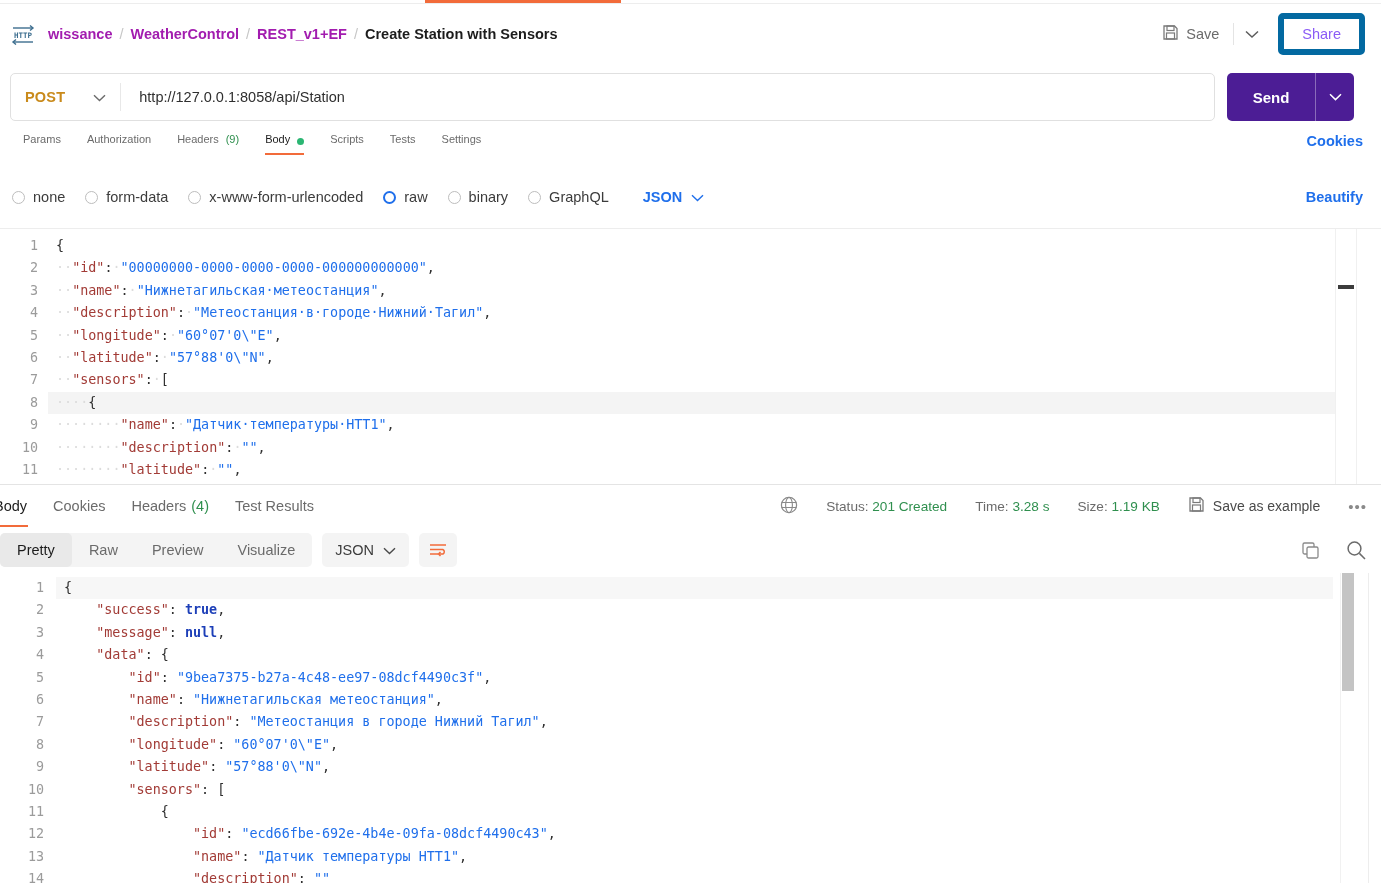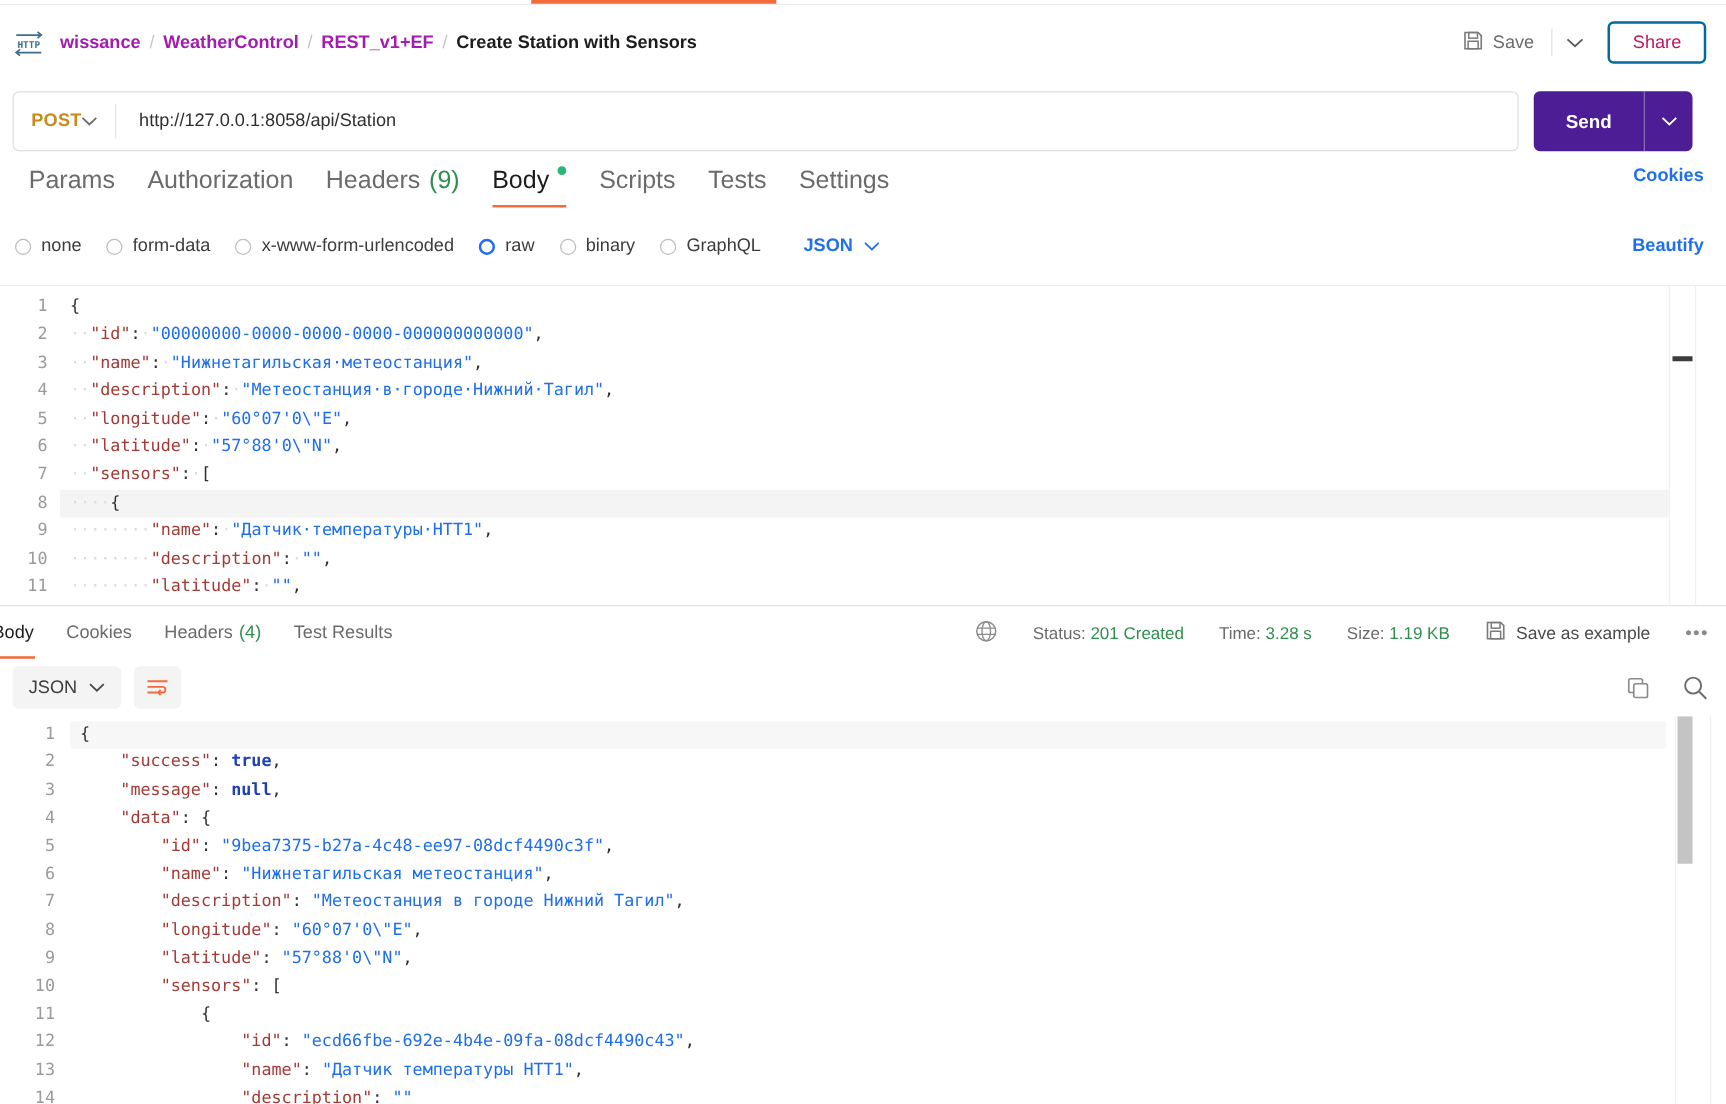--- a/index.html
+++ b/index.html
@@ -42,36 +42,36 @@
     display: flex; align-items: center; gap: 7px;
     color: #6b6b6b; font-size: 14.5px; padding: 6px 10px;
     border-radius: 4px; cursor: pointer;
   }
   .vdiv { width: 1px; height: 22px; background: #e4e4e4; margin: 0 4px; }
   .caret-btn {
     width: 28px; height: 28px; display: flex; align-items: center; justify-content: center;
     cursor: pointer; color: #5c5c5c;
   }
   .share-btn {
-    margin-left: 12px; border: 2px solid #0369a1; border-radius: 5px;
-    padding: 7px 18px; font-size: 14.5px; color: #be185d; cursor: pointer;
+    margin-left: 12px; border: 6px solid #0369a1; border-radius: 5px;
+    padding: 7px 18px; font-size: 14.5px; color: #8b5cf6; cursor: pointer;
     background: #fff;
   }
 
   
   .urlrow {
     position: absolute; top: 72px; left: 10px; width: 1361px; height: 50px;
     display: flex; align-items: center;
   }
   .urlbox {
     flex: 0 0 1205px; height: 48px; border: 1px solid #e0e0e0; border-radius: 5px;
     display: flex; align-items: center; background: #fff;
   }
   .method {
-    display: flex; align-items: center; 
+    display: flex; align-items: center; gap: 28px;
     padding: 0 14px 0 14px; height: 100%;
   }
   .method-label { color: #c98a1b; font-weight: bold; font-size: 14.5px; letter-spacing: .2px;}
   .method-caret { color: #6b6b6b; }
   .method-sep { width: 1px; height: 28px; background: #e8e8e8; }
   .url-input {
     flex: 1; border: none; outline: none; background: transparent;
     font-family: "Liberation Sans", sans-serif;
     font-size: 14.5px; color: #2f2f2f; padding: 0 18px; height: 100%;
   }
@@ -88,22 +88,22 @@
     width: 38px; display: flex; align-items: center; justify-content: center;
     color: #fff; cursor: pointer;
   }
 
   
   .reqtabs {
     position: absolute; top: 133px; left: 0; width: 1381px; height: 38px;
     display: flex; align-items: flex-start; padding-left: 10px;
   }
   .rtab {
-    position: relative; font-size: 20px; color: #6b6b6b; padding: 0 13px 10px 13px;
-    cursor: pointer; display: flex; align-items: flex-start; gap: 7px;
+    position: relative; font-size: 11px; color: #6b6b6b; padding: 0 13px 10px 13px;
+    cursor: pointer; display: flex; align-items: flex-end; gap: 7px;
   }
   .rtab.active { color: #1c1c1c; }
   .rtab.active::after {
     content: ''; position: absolute; left: 13px; right: 13px; bottom: 0;
     height: 2px; background: #f26b3a;
   }
   .count { color: #2f8f4e; }
   .greendot { width: 7px; height: 7px; border-radius: 50%; background: #2bb673; display: inline-block; }
   .cookies-link {
     margin-left: auto; margin-right: 18px; color: #1f6feb; font-size: 14.5px;
@@ -431,20 +431,26 @@
               <rect x="4.5" y="9" width="8" height="6" fill="none" stroke="#7a7a7a" stroke-width="1.2"></rect>
             </svg>
           </span>
           <span>Save as example</span>
         </span>
         <span class="dots">•••</span>
       </div>
     </div>
 
     <div class="resp-toolbar">
+      <div class="seg">
+        <div class="seg-item active">Pretty</div>
+        <div class="seg-item">Raw</div>
+        <div class="seg-item">Preview</div>
+        <div class="seg-item">Visualize</div>
+      </div>
       <div class="seg-json">
         <span>JSON</span>
         <span>
           <svg width="13" height="8" viewBox="0 0 13 8">
               <path d="M1 1.3 L6.5 6.6 L12 1.3" fill="none" stroke="#4a4a4a" stroke-width="1.4"></path>
             </svg>
         </span>
       </div>
       <div class="wrap-btn">
         <svg width="20" height="16" viewBox="0 0 20 16">

